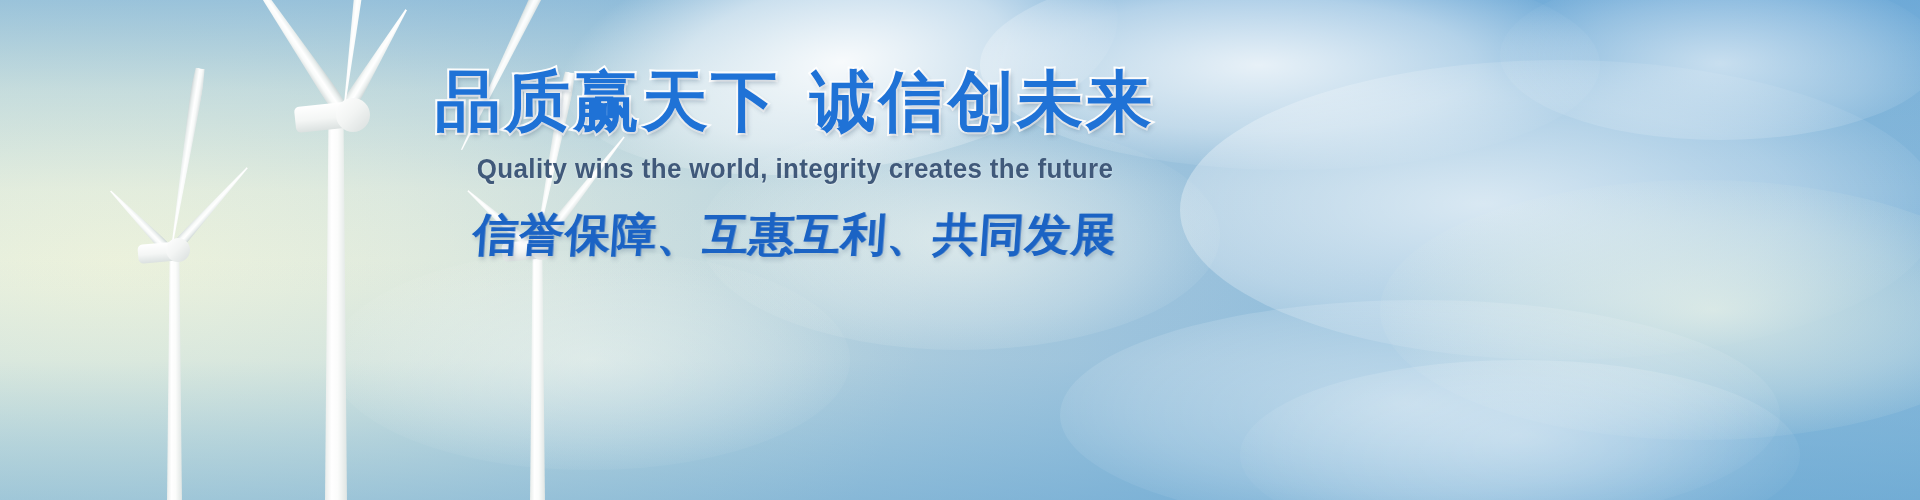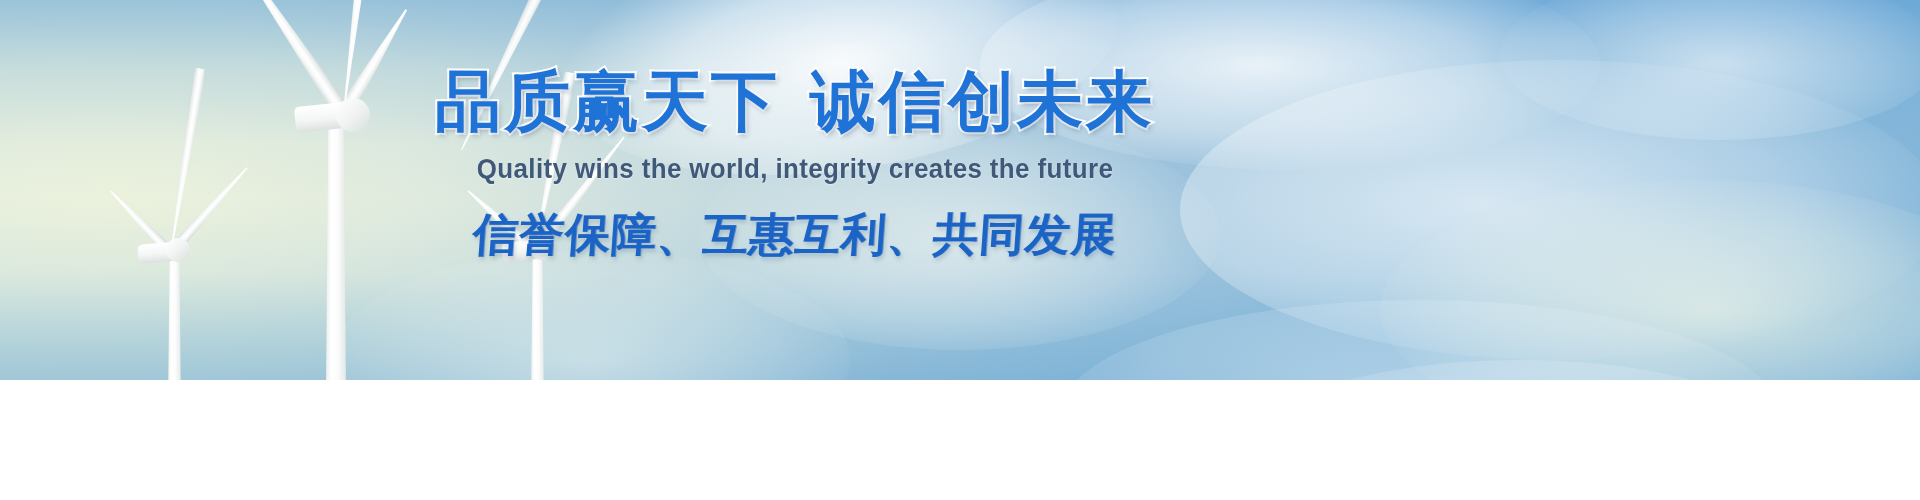--- a/index.html
+++ b/index.html
@@ -8,21 +8,21 @@
     padding: 0;
     background: #ffffff;
   }
   body {
     font-family: "Liberation Sans", "DejaVu Sans", sans-serif;
   }
 
   #banner {
     position: relative;
     width: 1920px;
-    height: 380px;
+    height: 500px;
     overflow: hidden;
     background: #fde047;
   }
 
   
   .sky-base {
     position: absolute;
     inset: 0;
     background:
       linear-gradient(105deg,

